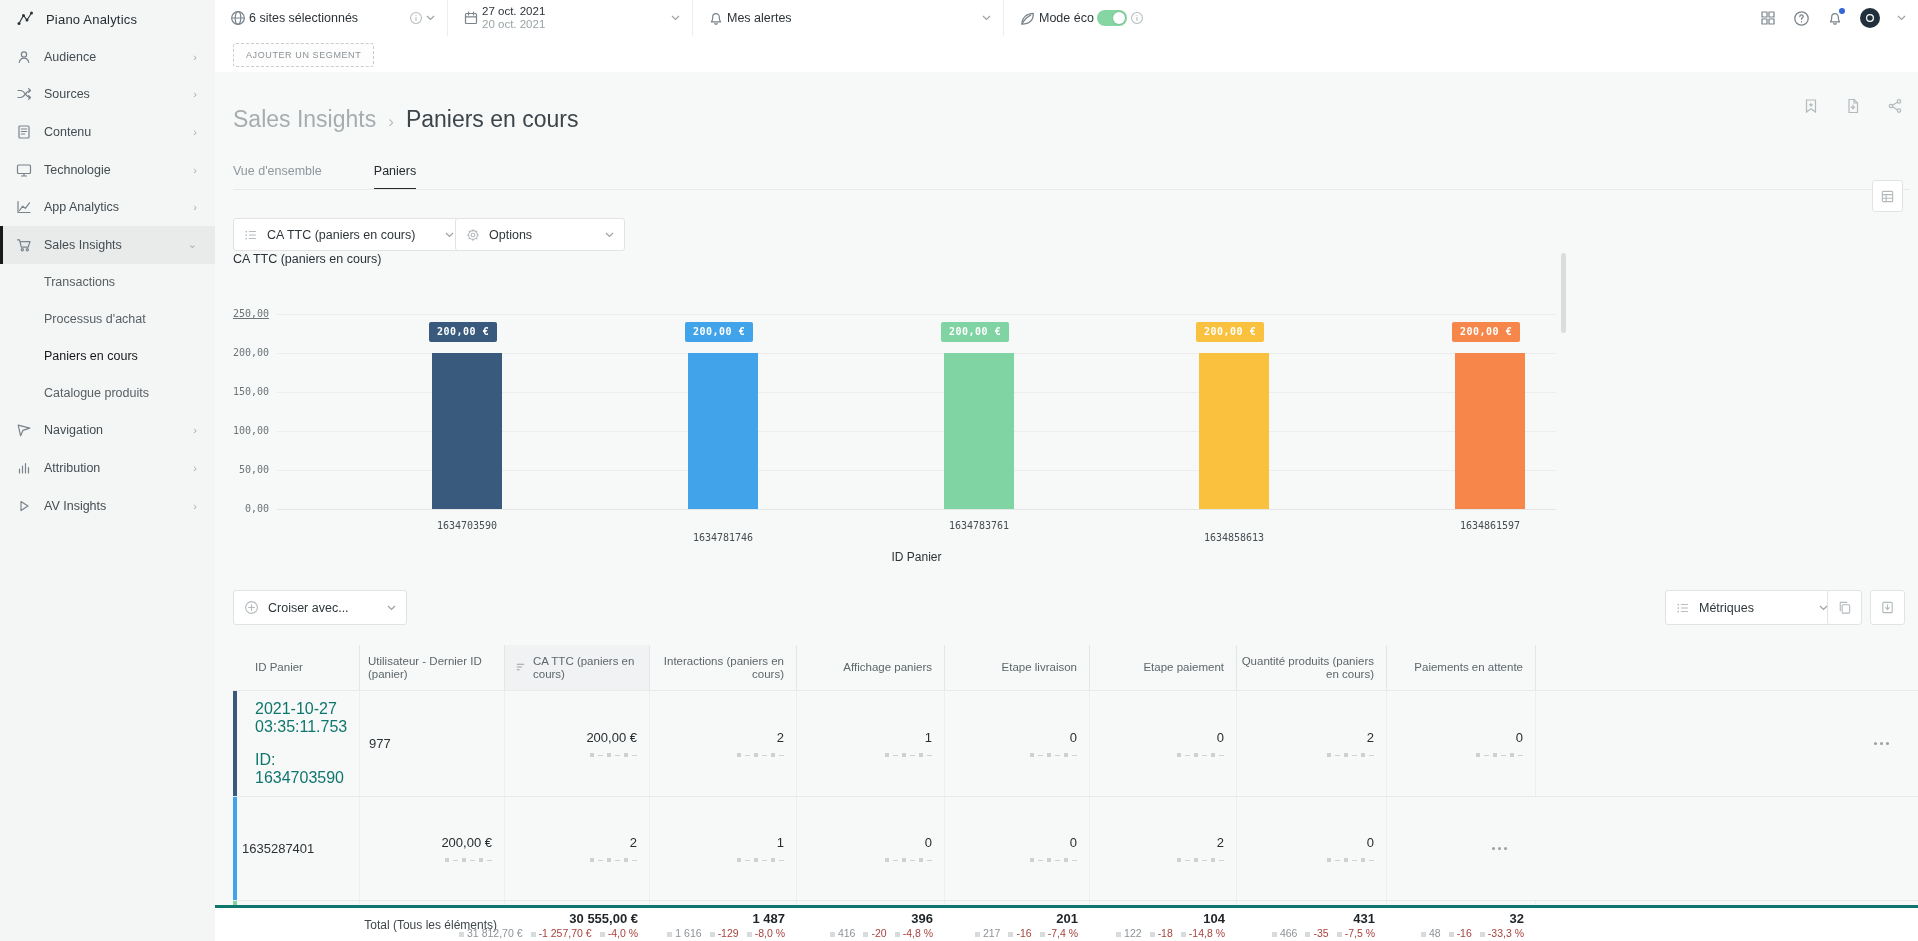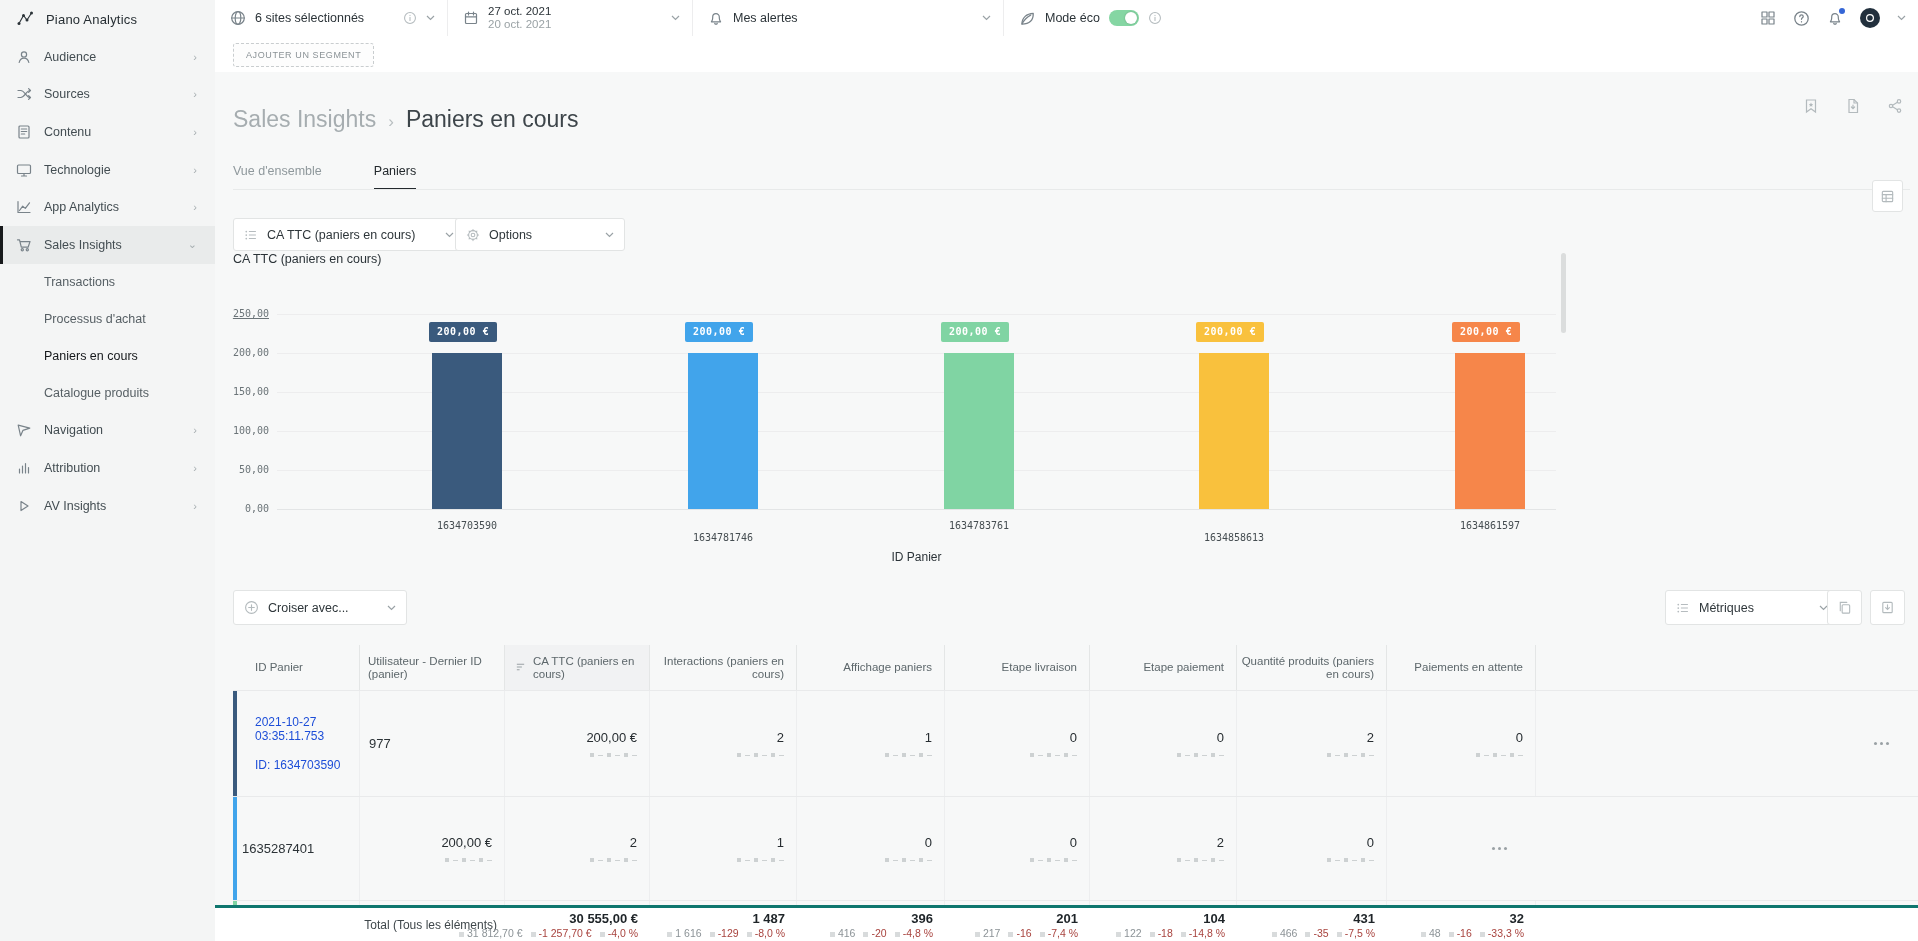--- a/index.html
+++ b/index.html
@@ -15,21 +15,21 @@
   .nav-item .nicon{position:absolute;left:16px;width:16px;height:16px;}
   .nav-item .nlabel{margin-left:44px;font-size:12.5px;color:#434d52;}
   .nav-item .chev{position:absolute;right:18px;color:#a7aeb1;font-size:11px;}
   .nav-item.active{background:#e9ebeb;}
   .nav-item.active::before{content:"";position:absolute;left:0;top:0;bottom:0;width:3px;background:#17191b;}
   .sub-item{height:37px;display:flex;align-items:center;cursor:pointer;}
   .sub-item .nlabel{margin-left:44px;font-size:12.5px;color:#565f64;}
   .sub-item.current .nlabel{color:#15181b;}
   
   #topbar{position:absolute;left:215px;top:0;right:0;height:36px;background:#fff;border-bottom:1px solid #e9eaeb;display:flex;align-items:stretch;}
-  .tb-sec{display:flex;align-items:center;border-right:1px solid #ededee;padding:0 12px 0 15px;gap:9px;}
+  .tb-sec{display:flex;align-items:center;border-right:1px solid #ededee;padding:0 12px 0 15px;gap:3px;}
   .tb-text{font-size:12.5px;color:#2b3338;}
   .tb-sub{font-size:11.5px;line-height:13px;}
   .tb-sub .d2{color:#9aa2a5;}
   .tb-right{position:absolute;right:12px;top:0;height:36px;display:flex;align-items:center;gap:17px;}
   .toggle{width:30px;height:16px;border-radius:8px;background:#85d6a3;position:relative;cursor:pointer;}
   .toggle .knob{position:absolute;right:2px;top:2px;width:12px;height:12px;border-radius:50%;background:#fff;box-shadow:0 0 2px rgba(0,0,0,.25);}
   .belldot{position:relative;}
   .belldot::after{content:"";position:absolute;top:-2px;right:-2px;width:6px;height:6px;border-radius:50%;background:#3566d6;}
   .avatar{width:20px;height:20px;border-radius:50%;background:#22303d;display:flex;align-items:center;justify-content:center;}
   
@@ -79,21 +79,21 @@
   .th.first{padding-left:22px;border-left:none;}
   .th.sorted{background:#f1f2f3;gap:7px;padding-left:10px;}
   .th.num{justify-content:flex-end;text-align:right;padding-right:12px;}
   .th.last{border-right:none;}
   .trow{position:relative;border-top:1px solid #e9eaeb;}
   .row1{height:105px;}
   .row2{height:103px;}
   .row3{height:40px;border-top:1px solid #e9eaeb;}
   .rowbar{position:absolute;left:0;top:0;bottom:0;width:4px;}
   .td{border-right:1px solid #edeeef;display:flex;}
-  .td.id-cell{flex-direction:column;justify-content:center;gap:15px;padding-left:22px;font-size:12px;color:#1d4ed8;}
+  .td.id-cell{flex-direction:column;justify-content:center;gap:15px;padding-left:22px;font-size:16px;color:#0f766e;}
   .td.user-cell{align-items:center;padding-left:9px;font-size:13px;color:#2c3337;}
   .td.metric{flex-direction:column;align-items:flex-end;justify-content:center;gap:8px;padding-right:12px;}
   .td.metric .mval{font-size:13px;color:#272d31;}
   .dots{display:flex;align-items:center;gap:4px;}
   .dots .sq{width:4px;height:4px;background:#cdd1d2;}
   .dots .da{width:5px;height:1px;background:#cdd1d2;}
   .td.actions{border-right:none;align-items:center;justify-content:flex-end;padding-right:28px;}
   .row-menu{width:18px;height:18px;display:flex;align-items:center;justify-content:center;cursor:pointer;}
   .row-menu i{width:3px;height:3px;border-radius:50%;background:#9aa1a5;box-shadow:6px 0 0 #9aa1a5,-6px 0 0 #9aa1a5;}
   #totalrow{position:absolute;left:0;right:0;bottom:0;height:33px;background:#fff;border-top:3px solid #0f766e;z-index:5;padding-left:18px;}

